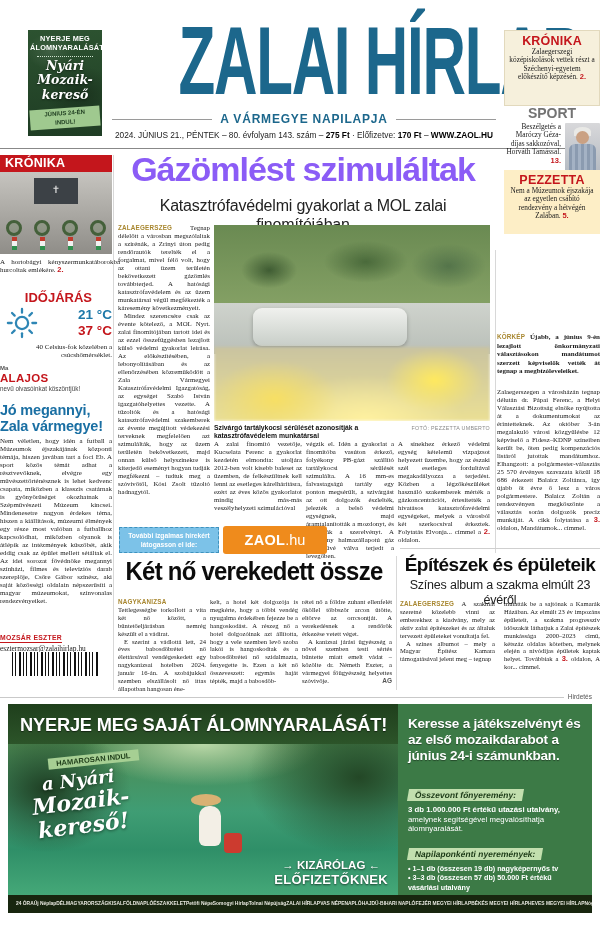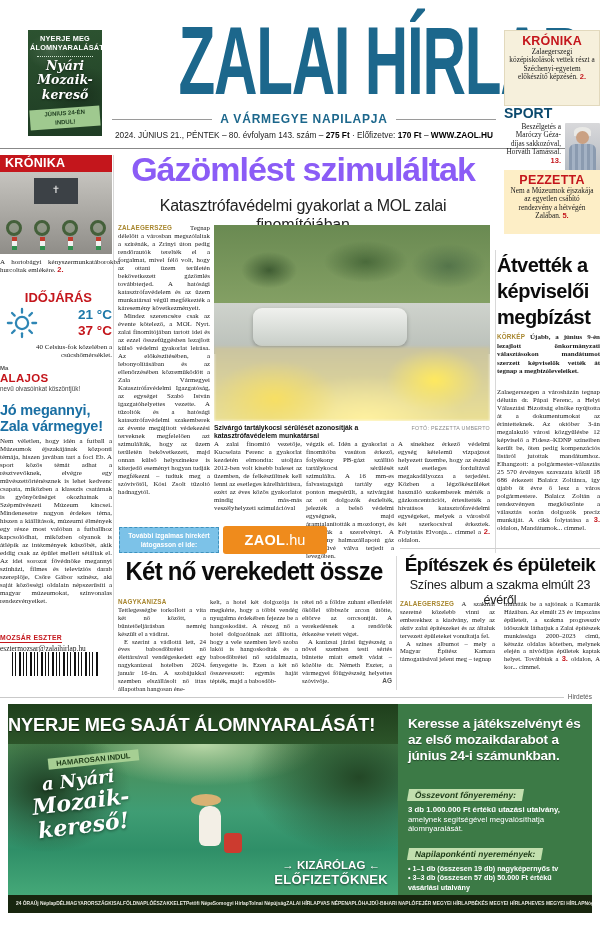--- a/index.html
+++ b/index.html
@@ -17,21 +17,21 @@
 .tagline{position:absolute;left:112px;top:112px;width:384px;display:flex;align-items:center;gap:8px;color:#1c678c;font:700 12px/14px "Liberation Sans",sans-serif;letter-spacing:.8px}
 .tl-rule{flex:1;border-top:1px solid #9a9a9a}
 .dateline{position:absolute;left:104px;top:130px;width:400px;text-align:center;font:8.3px/10px "Liberation Sans",sans-serif;color:#222}
 .dateline b{color:#000}
 .header-rule{position:absolute;left:0;top:148px;width:600px;border-top:1px solid #888}
 
 .rail-kronika{position:absolute;left:504px;top:30px;width:96px;height:76px;background:#f6f0dc;border:1px solid #e2d9bd;padding:3px 4px;text-align:center}
 .rk-title{color:#c4161c;font:800 12.5px/14px "Liberation Sans",sans-serif;letter-spacing:.2px}
 .rk-text{font-size:7.3px;line-height:8.4px}
 .rail-sport{position:absolute;left:504px;top:106px;width:96px}
-.rs-title{text-align:left;color:#0c4a6e;font:800 14px/15px "Liberation Sans",sans-serif}
+.rs-title{text-align:center;color:#737373;font:800 14px/15px "Liberation Sans",sans-serif}
 .rs-row{display:flex;margin-top:2px}
 .rs-text{width:57px;text-align:right;font-size:7.3px;line-height:8.4px}
 .rs-photo{width:35px;height:50px;margin-left:4px;border-radius:1px;position:relative;overflow:hidden;background:linear-gradient(180deg,#d8d8da,#b4bac2)}
 .rs-hair{position:absolute;left:9px;top:4px;width:17px;height:9px;border-radius:50% 50% 0 0;background:#e9e9e6}
 .rs-head{position:absolute;left:11px;top:8px;width:13px;height:13px;border-radius:50%;background:#caa183}
 .rs-shirt{position:absolute;left:4px;top:21px;width:27px;height:29px;border-radius:6px 6px 0 0;background:repeating-linear-gradient(90deg,#8b9bb0 0 3px,#a4b2c4 3px 6px)}
 .rail-programok{position:absolute;left:504px;top:170px;width:96px;height:64px;background:#fdeec6;padding:3px 4px;text-align:center}
 .page-ref{color:#c4161c;font-family:"Liberation Sans",sans-serif;font-weight:700;font-size:7.5px}
 
 .lk-header{position:absolute;left:0;top:155px;width:112px;height:17px;background:#c4161c;color:#fff;font:800 12.5px/17px "Liberation Sans",sans-serif;padding-left:5px;letter-spacing:.3px}
@@ -98,21 +98,21 @@
 .a-subhead{position:absolute;left:400px;top:578px;width:200px;text-align:center;color:#222;font:400 12.5px/15px "Liberation Sans",sans-serif;letter-spacing:-.2px}
 .a-col1{position:absolute;left:400px;top:600px;width:95px}
 .a-col2{position:absolute;left:504px;top:600px;width:96px}
 .a-col1,.a-col2{font-size:6.6px;line-height:7.9px}
 
 .ad-label-row{position:absolute;left:0;top:693px;width:592px;display:flex;align-items:center}
 .al-line{flex:1;border-top:1px solid #c9c9c9}
 .al-text{margin-left:4px;font:6.5px/8px "Liberation Sans",sans-serif;color:#555}
 
 .ad{position:absolute;left:8px;top:704px;width:584px;height:209px;background:#2f5c36}
-.ad-titlebar{position:absolute;left:0;top:0;width:449px;height:40px;background:linear-gradient(180deg,#1f3f1c,#2c5429);display:flex;align-items:center;}
+.ad-titlebar{position:absolute;left:0;top:0;width:449px;height:40px;background:linear-gradient(180deg,#1f3f1c,#2c5429);display:flex;align-items:center;padding-left:12px}
 .ad-title{color:#fff;font:800 19px/21px "Liberation Sans",sans-serif;letter-spacing:-.2px;text-shadow:0 1px 1px rgba(0,0,0,.5);transform:scaleX(.96);transform-origin:left;white-space:nowrap}
 .ad-photo{position:absolute;left:0;top:40px;width:390px;height:151px;overflow:hidden;
  background:radial-gradient(120px 90px at 10% 30%,#1e3d22,rgba(30,61,34,0) 70%),radial-gradient(160px 110px at 90% 22%,#234726,rgba(35,71,38,0) 70%),radial-gradient(200px 70px at 50% 0%,#b9d8a8,rgba(185,216,168,0) 60%),linear-gradient(180deg,#4e8a52 0%,#3f9d74 45%,#2f8f68 70%,#45a878 100%)}
 .ad-ribbon{position:absolute;left:40px;top:10px;transform:rotate(-6deg);background:#a6cf93;color:#1c3a17;font:800 7.5px/11px "Liberation Sans",sans-serif;padding:0 8px}
 .ad-script{position:absolute;left:2px;top:26px;width:142px;text-align:center;transform:rotate(-7deg);color:#fff;font-family:"DejaVu Serif",serif;font-style:italic;font-weight:700;text-shadow:0 1px 3px rgba(0,20,10,.55)}
 .as1{font-size:18px;line-height:20px}
 .as2{font-size:22px;line-height:23px}
 .as3{font-size:22px;line-height:25px}
 .w-hat{position:absolute;left:47%;top:33%;width:30px;height:12px;border-radius:50%;background:#d9b173}
 .w-body{position:absolute;left:49%;top:41%;width:22px;height:40px;border-radius:10px 10px 6px 6px;background:#f3efe6}
@@ -259,21 +259,20 @@
   <div class="m-col3 bt">
       <p>végzik el. Idén a gyakorlat a finomítóba vasúton érkező, folyékony PB-gázt szállító tartálykocsi sérülését szimulálta. A 16 mm-es falvastagságú tartály egy ponton megsérült, a szivárgást az ott dolgozók észlelték, jelezték a belső védelmi egységnek, majd áramtalanították a mozdonyt, és elhagyták a szerelvényt. A folyékony halmazállapotú gáz légneművé válva terjedt a levegőben.</p>
     </div>
   <div class="m-col4 bt">
       <p><span>A sínekhez érkező védelmi egység kételemű vízpajzsot helyezett üzembe, hogy az északi szél esetleges fordultával megakadályozza a terjedést. Közben a légzőkészüléket használó szakemberek mérték a gázkoncentrációt, értesítették a hivatásos katasztrófavédelmi egységeket, melyek a városból két szerkocsival érkeztek. Folytatás Elvonja... címmel a </span><span class="page-ref">2.</span><span> oldalon.</span></p>
     </div>
 
   <div class="promo-blue">További izgalmas hírekért látogasson el ide:</div>
   <div class="promo-zaol"><b>ZAOL</b><span>.hu</span></div>
 
-  <div class="r-headline">Átvették a képviselői megbízást</div>
   <div class="r-lead"><span class="kick">KÖRKÉP</span><span> Újabb, a június 9-én lezajlott önkormányzati választásokon mandátumot szerzett képviselők vették át tegnap a megbízóleveleiket.</span></div>
   <div class="r-body bt">
       <p><span>Zalaegerszegen a városházán tegnap délután dr. Pápai Ferenc, a Helyi Választási Bizottság elnöke nyújtotta át a dokumentumokat az érintetteknek. Az október 3-án megalakuló városi közgyűlésbe 12 képviselő a Fidesz–KDNP színeiben került be, öten pedig kompenzációs listáról jutottak mandátumhoz. Elhangzott: a polgármester-választás 25 570 érvényes szavazata közül 18 686 érkezett Balaicz Zoltánra, így újabb öt évre ő lesz a város polgármestere. Balaicz Zoltán a rendezvényen megköszönte a választás során dolgozók precíz munkáját. A cikk folytatása a </span><span class="page-ref">3.</span><span> oldalon, Mandátumok... címmel.</span></p>
     </div>
 
   <div class="vd" style="left:113px;top:155px;height:535px"></div>
   <div class="vd" style="left:495px;top:250px;height:303px"></div>
   <div class="vd" style="left:396px;top:556px;height:134px"></div>
   <div class="hd" style="left:400px;top:548px;width:200px"></div>
 

